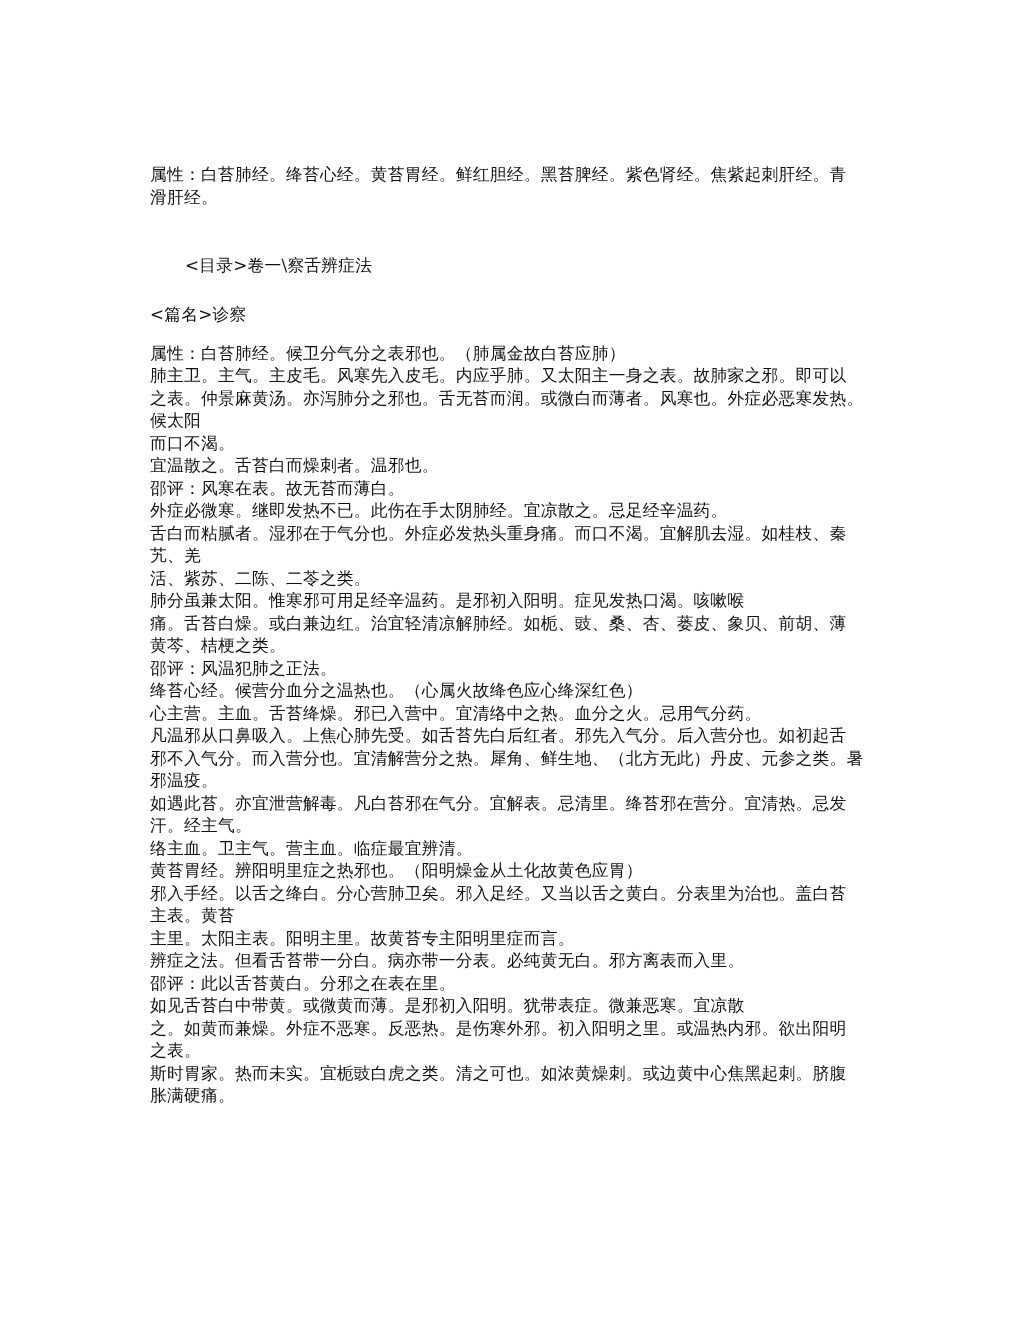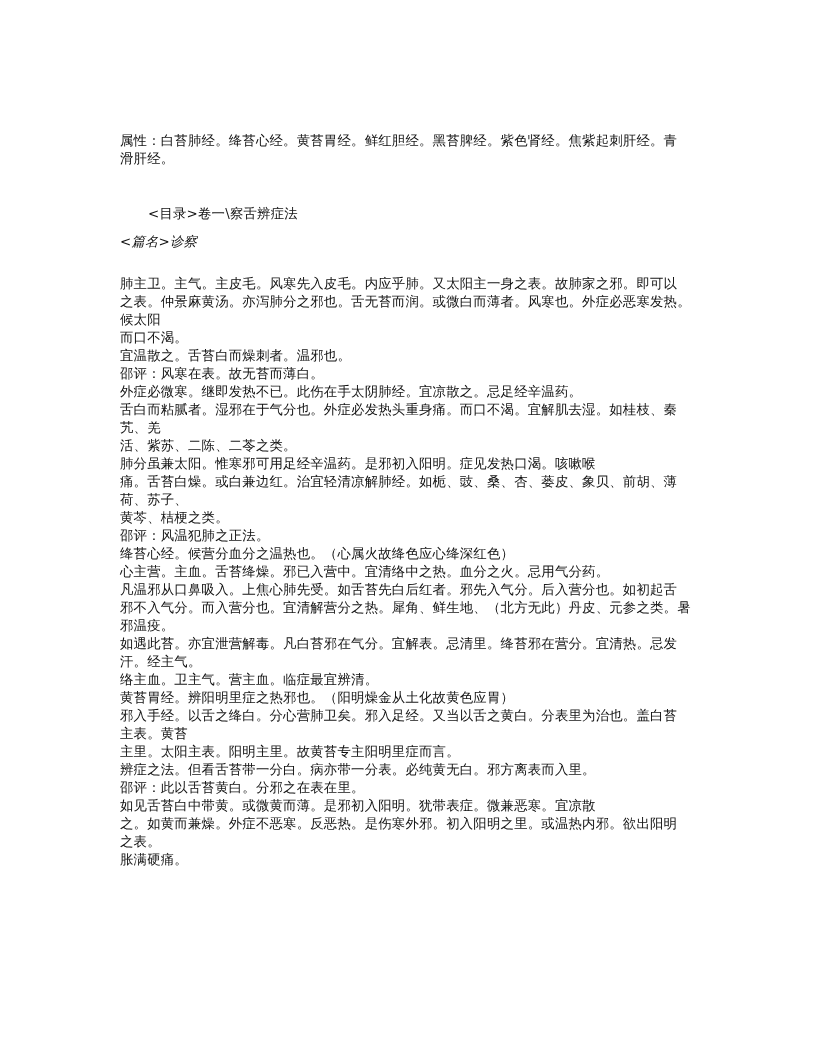--- a/index.html
+++ b/index.html
@@ -33,23 +33,22 @@
       left: 0;
     }
     .block-dir {
       position: absolute;
       top: 205px;
       left: 0;
       margin-left: 28px;
     }
     .block-chap {
       position: absolute;
-      top: 233px;
+      top: 244px;
       left: 0;
-      font-style: italic;
     }
     .block-body {
       position: absolute;
       top: 275px;
       left: 0;
     }
   </style>
 </head>
 <body>
 
@@ -58,48 +57,49 @@
   <div class="block-attr">
     <div class="line">属性：白苔肺经。绛苔心经。黄苔胃经。鲜红胆经。黑苔脾经。紫色肾经。焦紫起刺肝经。青</div>
     <div class="line">滑肝经。</div>
   </div>
 
   <div class="block-dir line">&lt;目录&gt;卷一\察舌辨症法</div>
 
   <div class="block-chap line">&lt;篇名&gt;诊察</div>
 
   <div class="block-body">
+    <div class="line">属性：白苔肺经。候卫分气分之表邪也。（肺属金故白苔应肺）</div>
     <div class="line">肺主卫。主气。主皮毛。风寒先入皮毛。内应乎肺。又太阳主一身之表。故肺家之邪。即可以</div>
     <div class="line">之表。仲景麻黄汤。亦泻肺分之邪也。舌无苔而润。或微白而薄者。风寒也。外症必恶寒发热。</div>
     <div class="line">候太阳</div>
     <div class="line">而口不渴。</div>
     <div class="line">宜温散之。舌苔白而燥刺者。温邪也。</div>
     <div class="line">邵评：风寒在表。故无苔而薄白。</div>
     <div class="line">外症必微寒。继即发热不已。此伤在手太阴肺经。宜凉散之。忌足经辛温药。</div>
     <div class="line">舌白而粘腻者。湿邪在于气分也。外症必发热头重身痛。而口不渴。宜解肌去湿。如桂枝、秦</div>
     <div class="line">艽、羌</div>
     <div class="line">活、紫苏、二陈、二苓之类。</div>
     <div class="line">肺分虽兼太阳。惟寒邪可用足经辛温药。是邪初入阳明。症见发热口渴。咳嗽喉</div>
     <div class="line">痛。舌苔白燥。或白兼边红。治宜轻清凉解肺经。如栀、豉、桑、杏、蒌皮、象贝、前胡、薄</div>
-    <div class="line">荷、苏子、</div>
     <div class="line">黄芩、桔梗之类。</div>
     <div class="line">邵评：风温犯肺之正法。</div>
     <div class="line">绛苔心经。候营分血分之温热也。（心属火故绛色应心绛深红色）</div>
     <div class="line">心主营。主血。舌苔绛燥。邪已入营中。宜清络中之热。血分之火。忌用气分药。</div>
     <div class="line">凡温邪从口鼻吸入。上焦心肺先受。如舌苔先白后红者。邪先入气分。后入营分也。如初起舌</div>
     <div class="line">邪不入气分。而入营分也。宜清解营分之热。犀角、鲜生地、（北方无此）丹皮、元参之类。暑</div>
     <div class="line">邪温疫。</div>
     <div class="line">如遇此苔。亦宜泄营解毒。凡白苔邪在气分。宜解表。忌清里。绛苔邪在营分。宜清热。忌发</div>
     <div class="line">汗。经主气。</div>
     <div class="line">络主血。卫主气。营主血。临症最宜辨清。</div>
     <div class="line">黄苔胃经。辨阳明里症之热邪也。（阳明燥金从土化故黄色应胃）</div>
     <div class="line">邪入手经。以舌之绛白。分心营肺卫矣。邪入足经。又当以舌之黄白。分表里为治也。盖白苔</div>
     <div class="line">主表。黄苔</div>
     <div class="line">主里。太阳主表。阳明主里。故黄苔专主阳明里症而言。</div>
     <div class="line">辨症之法。但看舌苔带一分白。病亦带一分表。必纯黄无白。邪方离表而入里。</div>
     <div class="line">邵评：此以舌苔黄白。分邪之在表在里。</div>
     <div class="line">如见舌苔白中带黄。或微黄而薄。是邪初入阳明。犹带表症。微兼恶寒。宜凉散</div>
     <div class="line">之。如黄而兼燥。外症不恶寒。反恶热。是伤寒外邪。初入阳明之里。或温热内邪。欲出阳明</div>
     <div class="line">之表。</div>
+    <div class="line">斯时胃家。热而未实。宜栀豉白虎之类。清之可也。如浓黄燥刺。或边黄中心焦黑起刺。脐腹</div>
     <div class="line">胀满硬痛。</div>
   </div>
 
 </div>
 
 </body></html>

